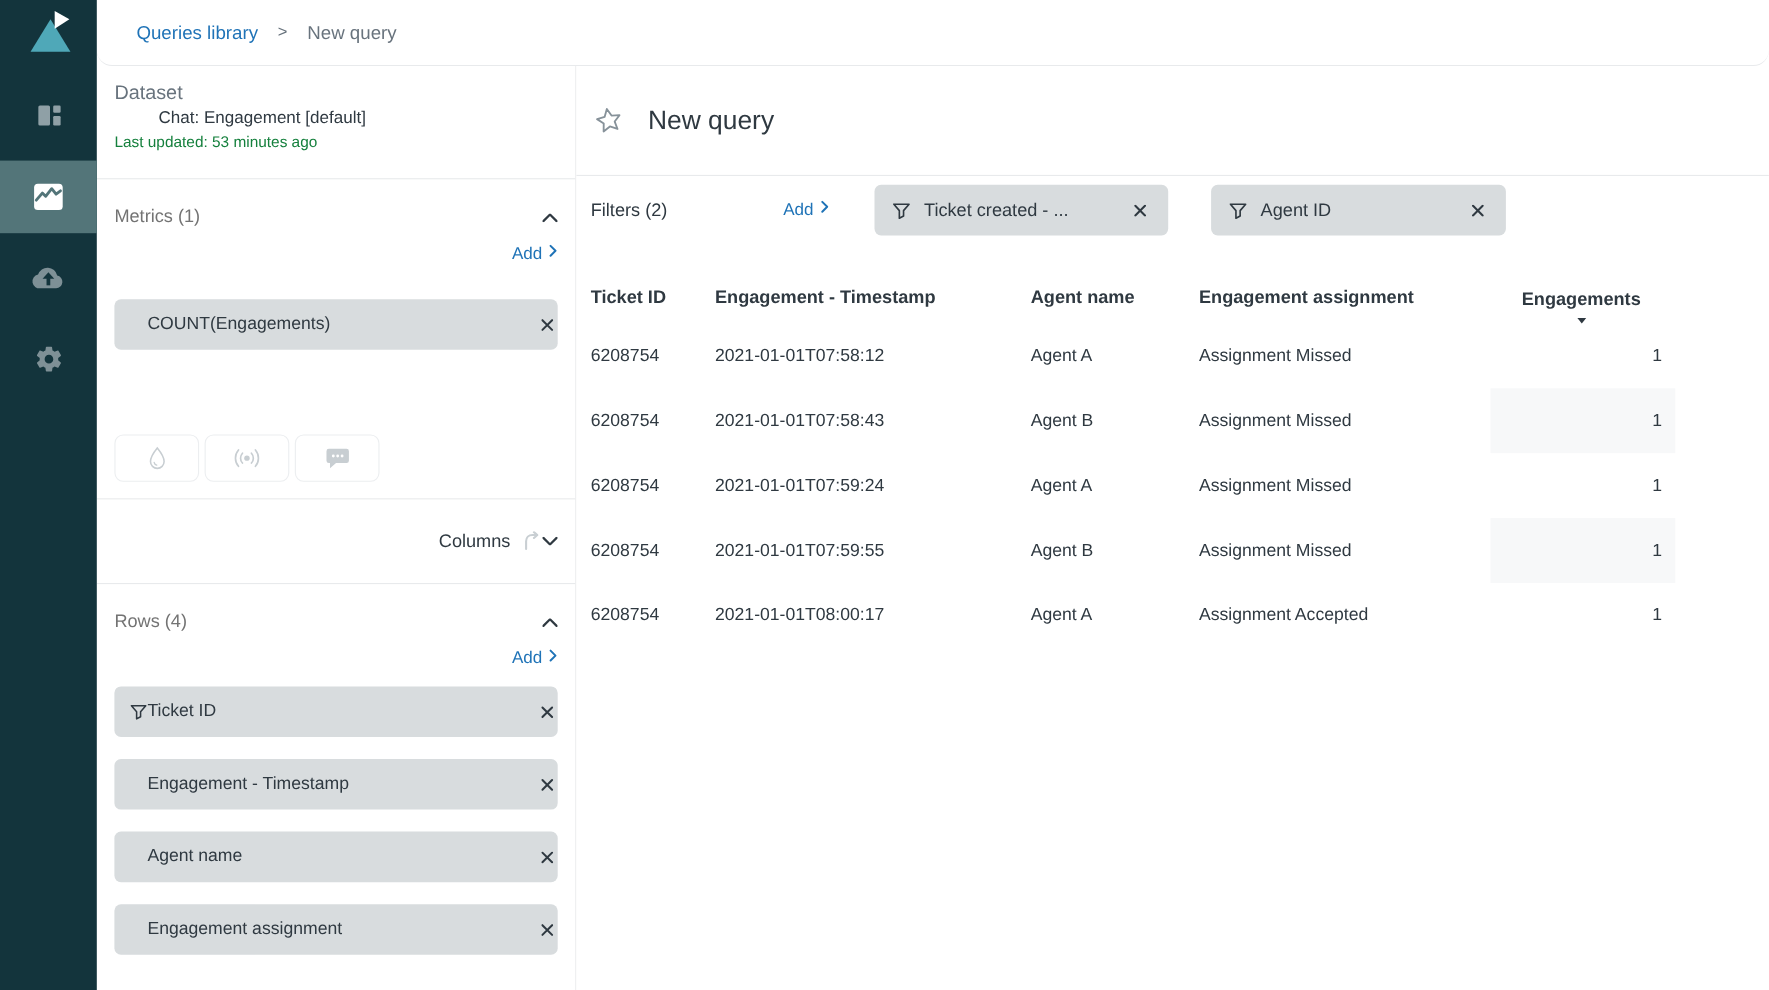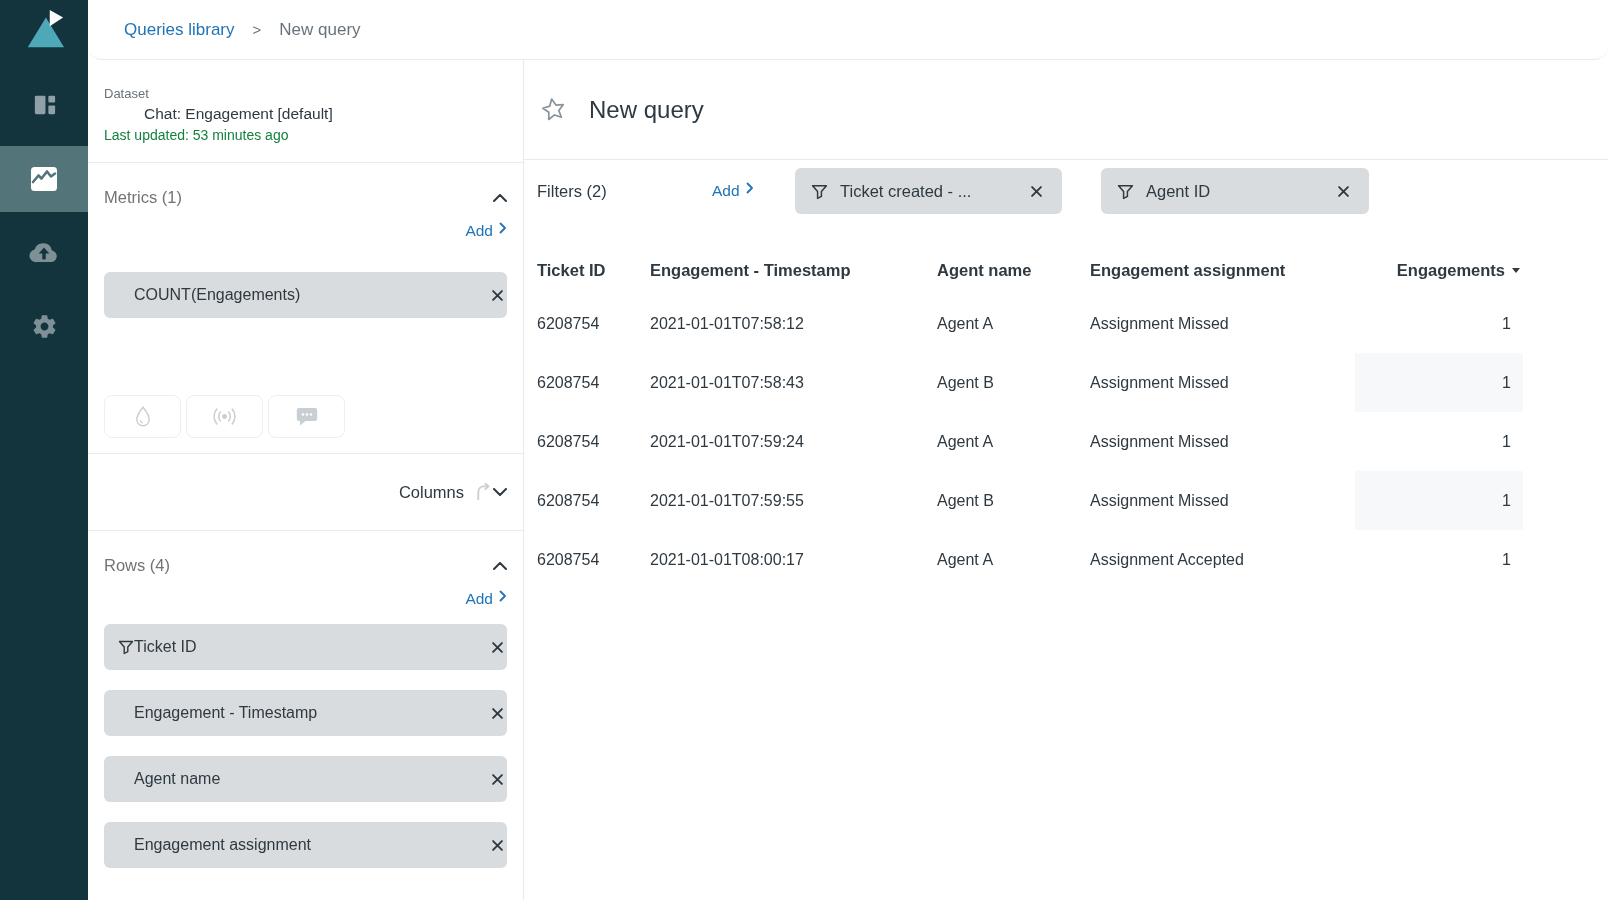--- a/index.html
+++ b/index.html
@@ -18,21 +18,21 @@
   
   .topbar { position:absolute; left:88px; right:0; top:0; height:60px; background:#fff;
     border-bottom:1px solid #E8EAEC; display:flex; align-items:center; padding-left:36px; font-size:17px;border-radius:14px; }
   .topbar .crumb-link { color:#1F73B7; cursor:pointer; }
   .topbar .crumb-sep { color:#68737D; margin:0 18px; font-size:15px; }
   .topbar .crumb-current { color:#68737D; }
 
   
   .panel { position:absolute; left:88px; top:60px; width:436px; bottom:0; background:#fff; border-right:1px solid #E8EAEC; }
   .dataset { padding:14px 16px 0 16px; height:103px; border-bottom:1px solid #E8EAEC; }
-  .dataset .ds-label { font-size:13px; color:#68737D;margin-top:12px; }
+  .dataset .ds-label { font-size:18px; color:#68737D; }
   .dataset .ds-name { font-size:15.5px; color:#2F3941; margin-top:4px;margin-left:40px; }
   .dataset .ds-updated { font-size:14px; color:#15803d; margin-top:4px; }
 
   .sec { padding:0 16px; }
   .sec-header { display:flex; align-items:center; justify-content:space-between; margin-top:24px; height:21px; font-size:16.5px; color:#737373; }
   .sec-header .chev { cursor:pointer; display:flex; align-items:center; }
   .add-row { margin-top:14px; height:22px; display:flex; justify-content:flex-end; }
   .add-link { color:#1F73B7; font-size:15.5px; display:inline-flex; gap:6px; cursor:pointer; }
 
   .chip { position:relative; height:46px; background:#D8DCDE; border-radius:6px; display:flex; align-items:center;
@@ -65,21 +65,21 @@
     padding:0 16px; gap:12px; font-size:16.5px; cursor:pointer; }
   .fchip.c1 { left:271px; width:267px; }
   .fchip.c2 { left:577px; width:268px; }
   .fchip .chip-x { margin-left:auto; display:flex; align-items:center; padding:4px; cursor:pointer; }
 
   
   .table { margin:32px 0 0 13px; }
   .t-head, .t-row { display:grid; grid-template-columns:113px 287px 153px 265px 168px; }
   .t-head { height:48px; }
   .t-head > div { display:flex; align-items:center; font-weight:700; font-size:16.5px; color:#2F3941; cursor:pointer; }
-  .t-head .h-right { justify-content:flex-end; gap:7px; padding-right:3px; }
+  .t-head .h-right { justify-content:flex-end; gap:7px; padding-right:3px;flex-direction:column; }
   .tri-down { width:0; height:0; border-left:4.5px solid transparent; border-right:4.5px solid transparent; border-top:5.5px solid #2F3941; }
   .t-row { height:59px; }
   .t-row > div { display:flex; align-items:center; font-size:16px; color:#2F3941; }
   .t-row .c-right { justify-content:flex-end; padding-right:12px; }
   .t-row:nth-child(odd) .c-right { background:#F7F8F9; }
 
   svg { display:block; }
 </style>
 </head>
 <body>

